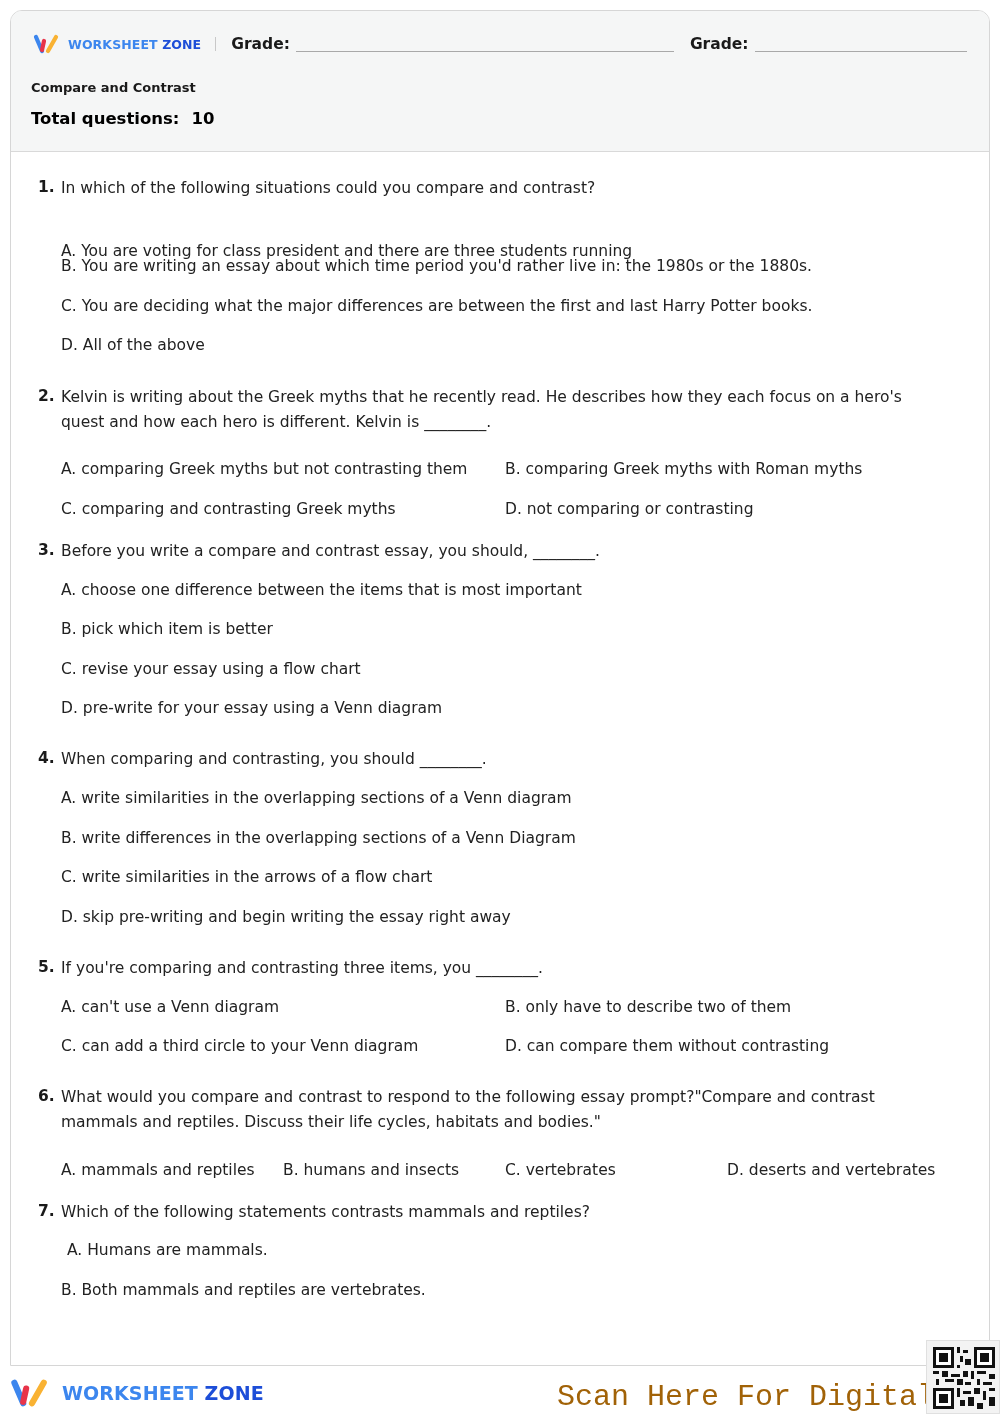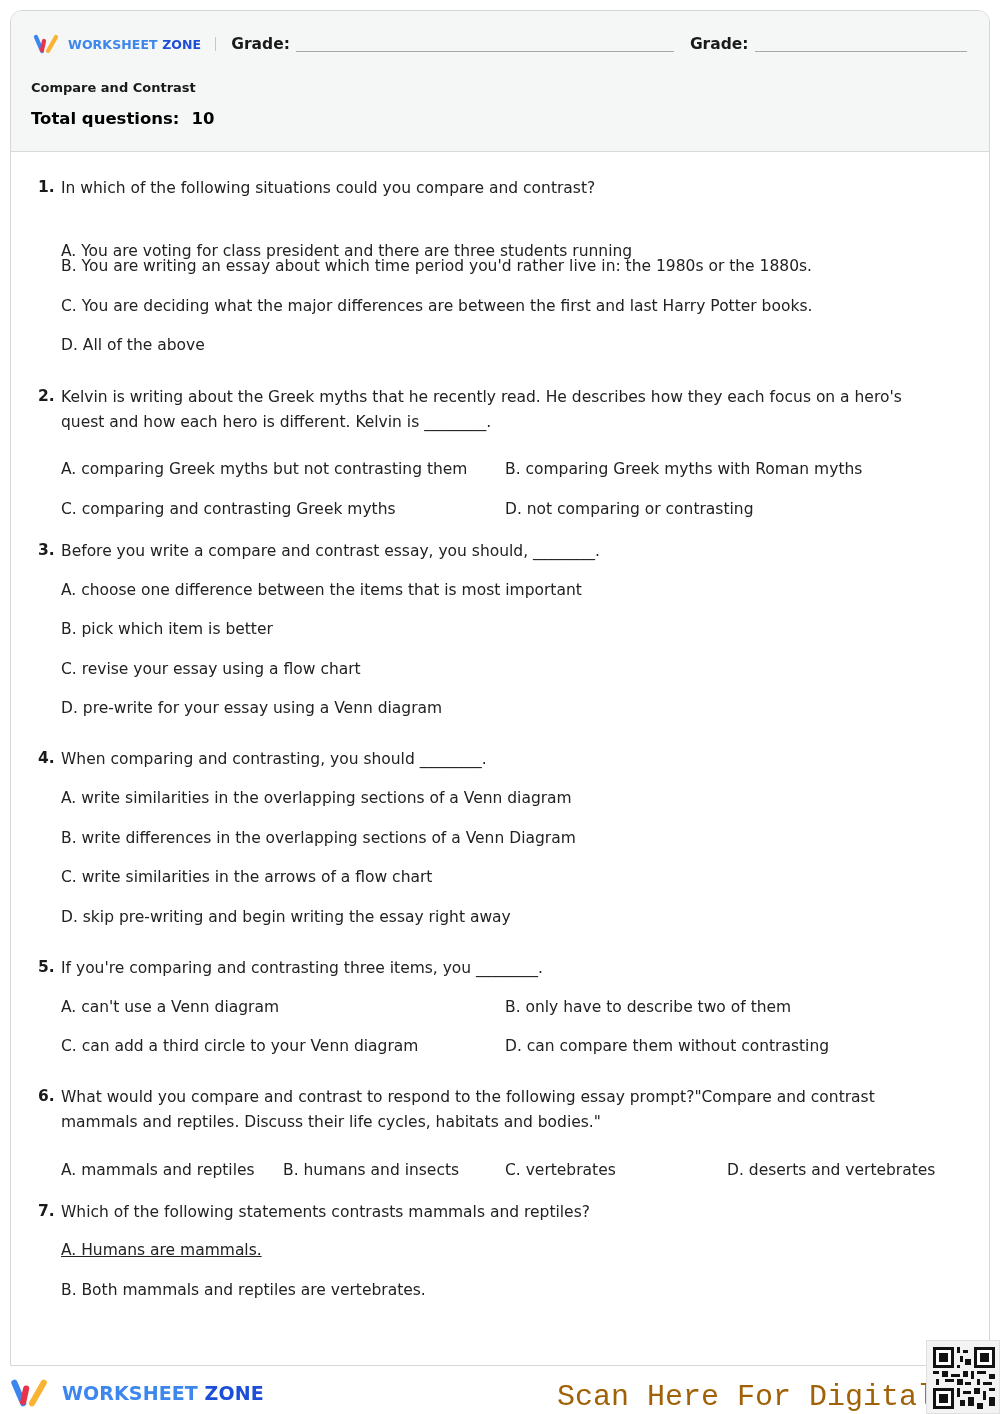--- a/index.html
+++ b/index.html
@@ -117,21 +117,21 @@
       <div class="q-text" style="top:0;">What would you compare and contrast to respond to the following essay prompt?"Compare and contrast mammals and reptiles. Discuss their life cycles, habitats and bodies."</div>
       <span class="opt" style="left:50px; top:76px;">A. mammals and reptiles</span>
       <span class="opt" style="left:272px; top:76px;">B. humans and insects</span>
       <span class="opt" style="left:494px; top:76px;">C. vertebrates</span>
       <span class="opt" style="left:716px; top:76px;">D. deserts and vertebrates</span>
     </div>
 
     <div class="q" style="top:1048px;">
       <span class="q-num" style="top:2px;">7.</span>
       <div class="q-text" style="top:0;">Which of the following statements contrasts mammals and reptiles?</div>
-      <span class="opt" style="left:50px; top:41px;text-decoration:underline;">A. Humans are mammals.</span>
+      <span class="opt" style="left:56px; top:41px;">A. Humans are mammals.</span>
       <span class="opt" style="left:50px; top:81px;">B. Both mammals and reptiles are vertebrates.</span>
     </div>
   </div>
 </div>
 
 <div class="footer-logo">
   <svg width="44" height="30" viewBox="0 0 30 20">
     <line x1="3" y1="3" x2="9" y2="17" stroke="#3c86ee" stroke-width="4.2" stroke-linecap="round"></line>
     <line x1="11" y1="7" x2="9" y2="16" stroke="#e8344a" stroke-width="4.2" stroke-linecap="round"></line>
     <line x1="23" y1="3" x2="15" y2="17" stroke="#f9b233" stroke-width="4.2" stroke-linecap="round"></line>

